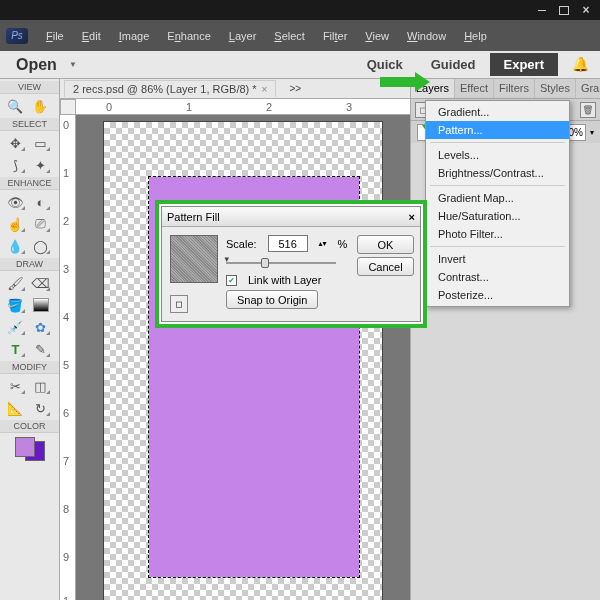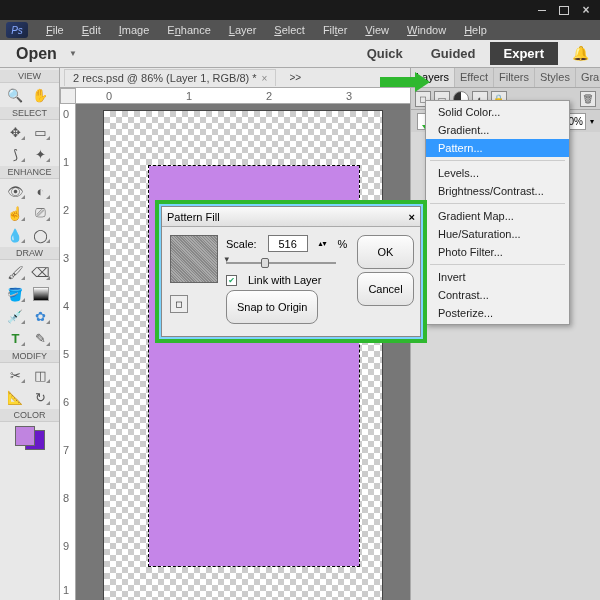--- a/index.html
+++ b/index.html
@@ -2,21 +2,21 @@
 <html><head>
 <meta charset="utf-8">
 <style>
 *{margin:0;padding:0;box-sizing:border-box;font-family:Tahoma,Arial,sans-serif;font-size:11px;user-select:none}
 body{width:600px;height:600px;background:#535353;overflow:hidden;position:relative}
 .titlebar{height:20px;background:#1a1a1a;display:flex;align-items:center;justify-content:flex-end;padding:0 4px;gap:2px}
 .winbtn{width:20px;height:14px;display:flex;align-items:center;justify-content:center;color:#ccc;font-size:10px}
 .winbtn.min::before{content:"";width:8px;height:1px;background:#ccc}
 .winbtn.max::before{content:"";width:8px;height:7px;border:1px solid #ccc}
 .close{color:#ccc;font-size:12px;font-weight:bold}
-.menubar{height:20px;background:#535353;display:flex;align-items:center;padding:0 6px;gap:2px}
+.menubar{height:31px;background:#535353;display:flex;align-items:center;padding:0 6px;gap:2px}
 .logo{width:22px;height:16px;background:linear-gradient(135deg,#2a3b6b,#1a2540);border-radius:3px;margin-right:8px;display:flex;align-items:center;justify-content:center;color:#8af;font-size:10px;font-style:italic}
 .menuitem{color:#ddd;padding:2px 8px;cursor:default}
 .menuitem u{text-decoration:underline}
 .toolbar{height:28px;background:#e8e8e8;display:flex;align-items:center;padding:0 10px;border-bottom:1px solid #aaa}
 .openbtn{font-size:16px;font-weight:bold;color:#333;padding:2px 6px}
 .dropdown-caret{font-size:8px;margin-left:6px;color:#666}
 .tabs-mode{margin-left:auto;display:flex;gap:0}
 .tab-mode{padding:4px 14px;font-size:13px;color:#444;font-weight:bold}
 .tab-mode.active{background:#404040;color:#fff}
 .bell{width:18px;height:18px;margin-left:14px;color:#4a90d9;font-size:14px}
@@ -53,34 +53,34 @@
 .blendrow{height:22px;display:flex;align-items:center;padding:0 6px;gap:4px;background:#d0d0d0}
 .blend-select{height:17px;border:1px solid #999;background:#fff;font-size:10px;padding:0 3px;flex:0 0 56px}
 .opacity-input{width:34px;height:17px;border:1px solid #999;font-size:10px;text-align:right;padding:0 2px}
 .arrow-green{position:absolute;pointer-events:none}
 .arrow1{top:72px;left:380px;width:50px;height:20px;background:#2fb82f;clip-path:polygon(0 25%,70% 25%,70% 0,100% 50%,70% 100%,70% 75%,0 75%)}
 .arrow2{top:125px;left:415px;width:35px;height:35px;background:#2fb82f;clip-path:polygon(20% 0,40% 0,70% 50%,90% 35%,100% 90%,50% 85%,65% 65%)}
 .ctxmenu{position:absolute;top:100px;right:30px;width:145px;background:#f0f0f0;border:1px solid #999;box-shadow:2px 2px 5px rgba(0,0,0,0.3);padding:2px 0}
 .ctxitem{padding:3px 12px;font-size:11px;color:#222}
 .ctxitem.hl{background:#3399ff;color:#fff}
 .ctxsep{height:1px;background:#ccc;margin:3px 4px}
-.dialog-wrap{position:absolute;top:200px;left:155px;border:4px solid #2fb82f;background:#7dd3fc;padding:2px}
+.dialog-wrap{position:absolute;top:200px;left:155px;border:4px solid #2fb82f;background:#ffffff;padding:2px}
 .dialog{width:260px;background:#ececec;border:1px solid #888}
 .dlg-title{height:20px;background:linear-gradient(#fafafa,#e0e0e0);display:flex;align-items:center;justify-content:space-between;padding:0 5px;border-bottom:1px solid #aaa;font-size:11px}
 .dlg-body{padding:8px;display:flex;gap:8px}
 .pattern-preview{width:48px;height:48px;background:repeating-linear-gradient(45deg,#888,#888 1px,#aaa 1px,#aaa 2px);border:1px solid #666;position:relative}
 .pattern-preview::after{content:"▾";position:absolute;right:-12px;top:18px;font-size:9px;color:#444}
 .dlg-fields{flex:1;font-size:11px}
 .dlg-row{display:flex;align-items:center;gap:11px;margin-bottom:4px}
 .scale-input{width:40px;height:17px;border:1px solid #777;font-size:11px;text-align:center}
 .slider{width:110px;height:14px;position:relative;margin:2px 0 4px}
 .slider-track{position:absolute;top:6px;left:0;right:0;height:2px;background:#999}
 .slider-thumb{position:absolute;top:2px;left:35px;width:8px;height:10px;background:#ddd;border:1px solid #666;border-radius:2px}
 .chk{width:11px;height:11px;border:1px solid #666;background:#fff;display:inline-flex;align-items:center;justify-content:center;font-size:8px;color:#2a6}
-.smallbtn{height:34px;padding:0 10px;border:1px solid #888;background:linear-gradient(#fdfdfd,#e4e4e4);border-radius:8px;font-size:11px}
+.smallbtn{height:19px;padding:0 10px;border:1px solid #888;background:linear-gradient(#fdfdfd,#e4e4e4);border-radius:3px;font-size:11px}
 .dlg-btns{display:flex;flex-direction:column;gap:3px;padding:0 2px}
 .snap-icon{width:18px;height:18px;border:1px solid #888;background:#eee;display:inline-flex;align-items:center;justify-content:center;font-size:9px;margin-right:6px}
 </style>
 </head>
 <body>
 
 <div class="titlebar">
   <div class="winbtn min"></div>
   <div class="winbtn max"></div>
   <div class="winbtn close">×</div>
@@ -225,21 +225,20 @@
       <input class="opacity-input" value="0%" style="">
       <span style="font-size:8px">▾</span>
     </div>
   </div>
 </div>
 
 <div class="arrow-green arrow1"></div>
 <div class="arrow-green arrow2"></div>
 
 <div class="ctxmenu">
-  <div class="ctxitem">Solid Color...</div>
   <div class="ctxitem">Gradient...</div>
   <div class="ctxitem hl">Pattern...</div>
   <div class="ctxsep"></div>
   <div class="ctxitem">Levels...</div>
   <div class="ctxitem">Brightness/Contrast...</div>
   <div class="ctxsep"></div>
   <div class="ctxitem">Gradient Map...</div>
   <div class="ctxitem">Hue/Saturation...</div>
   <div class="ctxitem">Photo Filter...</div>
   <div class="ctxsep"></div>

